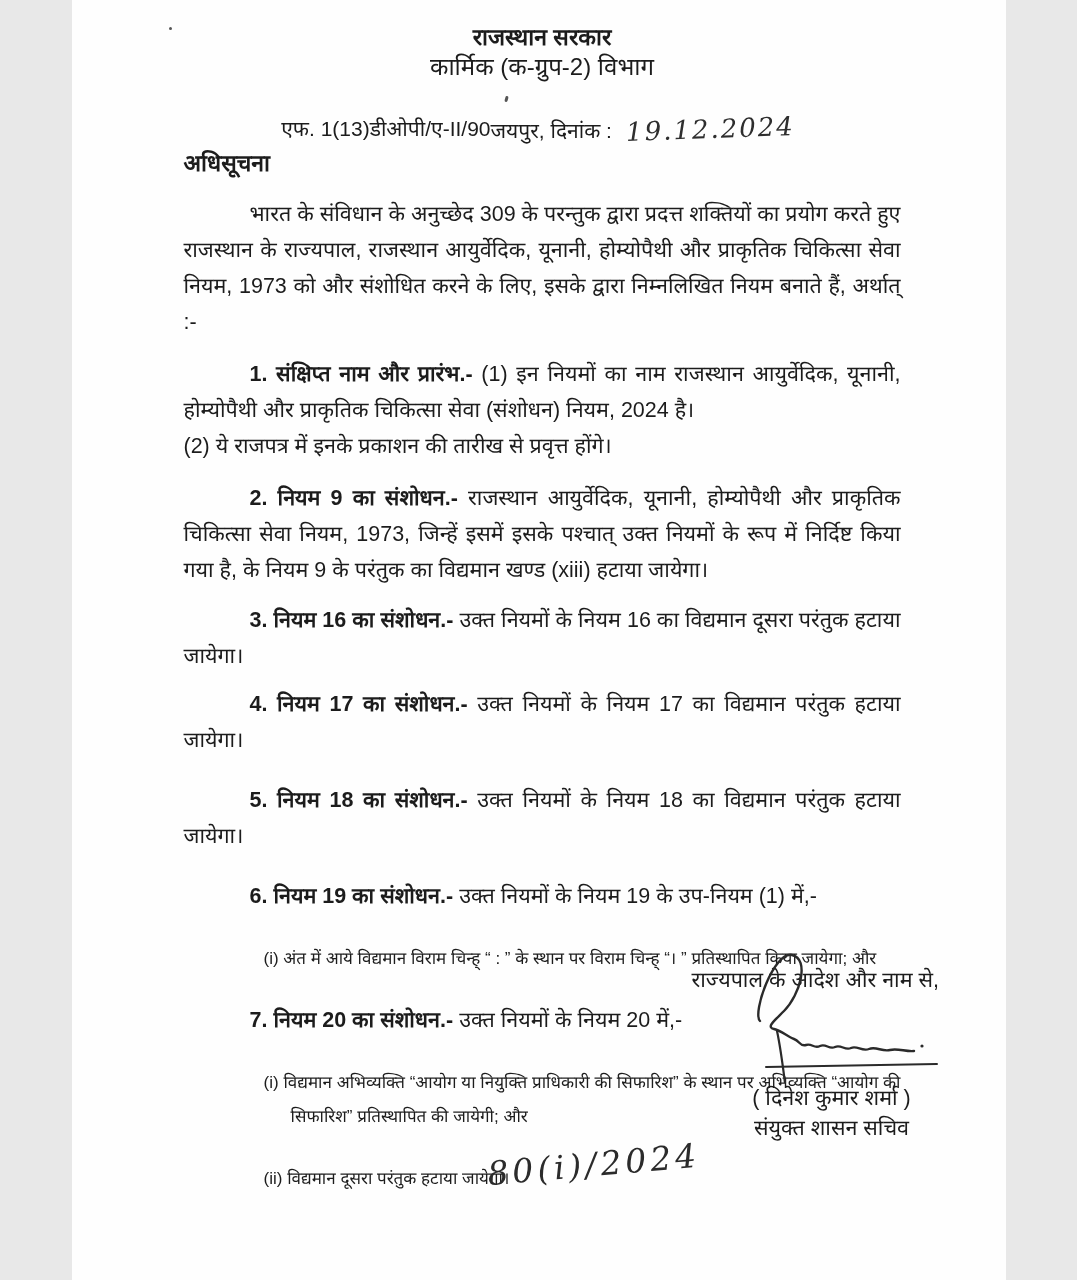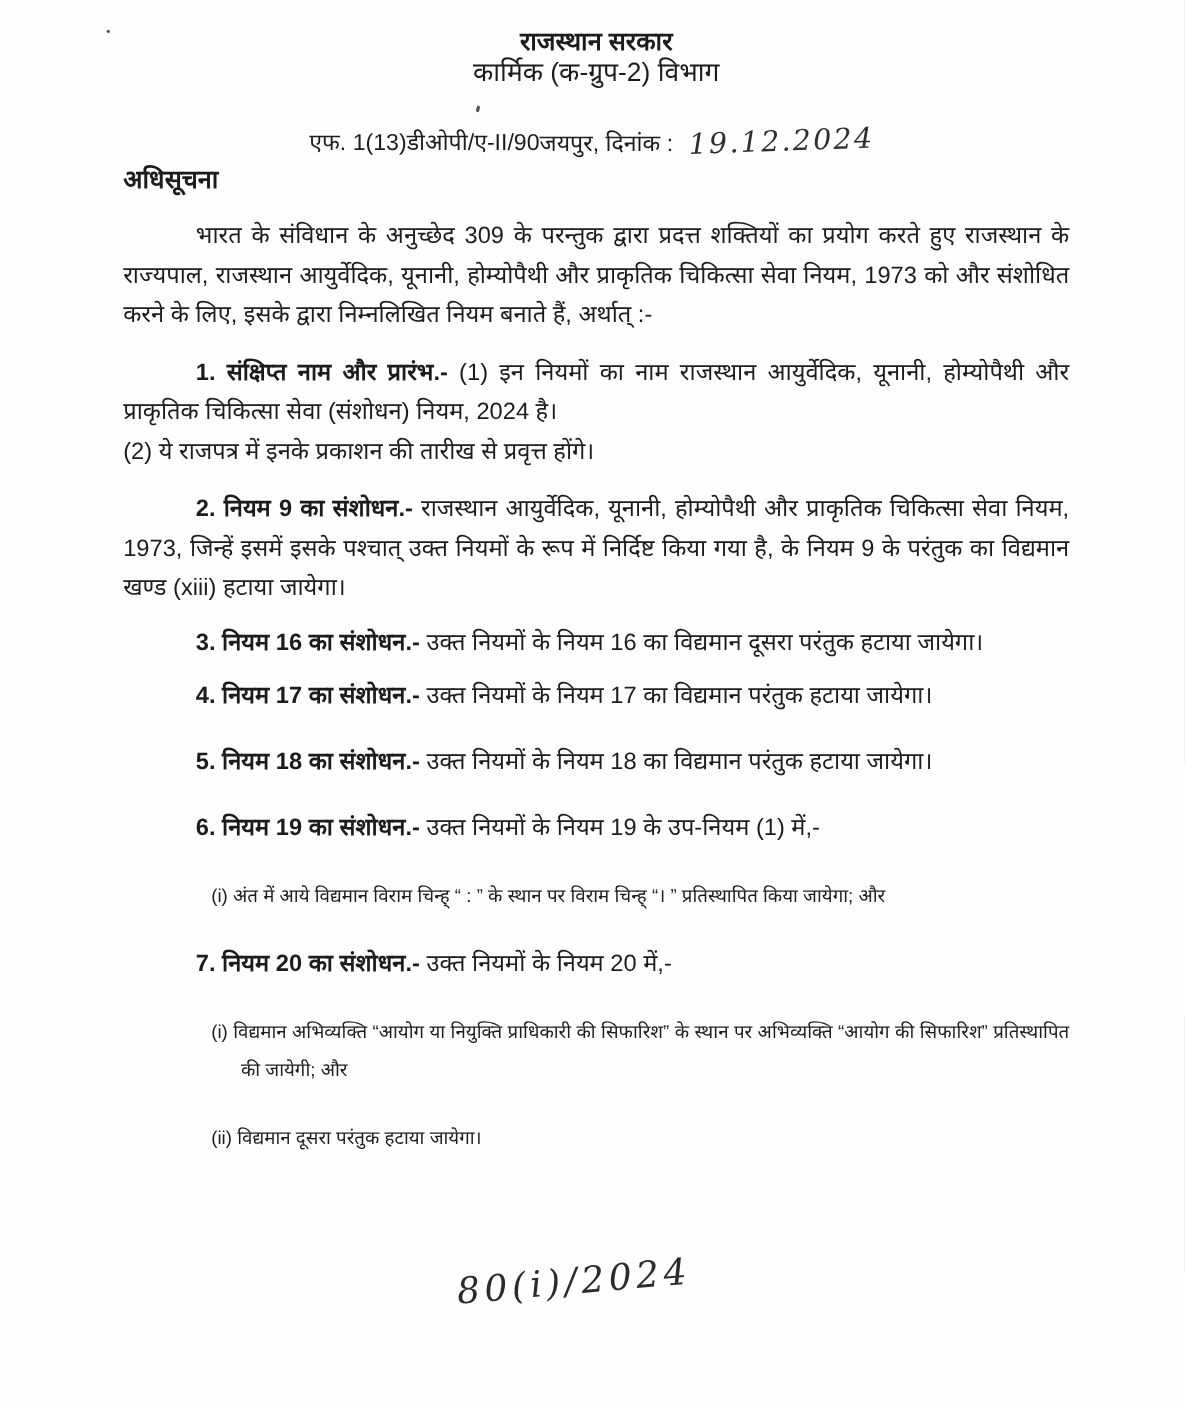--- a/index.html
+++ b/index.html
@@ -1,18 +1,18 @@
 <!DOCTYPE html>
 <html lang="hi"><head>
 <meta charset="utf-8">
 <style>
   html,body{margin:0;padding:0;background:#e8e8e8;}
   .page{
     position:relative;
-    width:1077px;height:1280px;
+    width:934px;height:1280px;
     margin:0 auto;
     background:#fefefe;
     font-family:"Liberation Sans","DejaVu Sans",sans-serif;
     color:#1c1c1c;
     overflow:hidden;
     box-sizing:border-box;
   }
   .content{
     position:absolute;
     left:112px;right:105px;top:22px;
@@ -121,16 +121,27 @@
 
     <div class="para sub"><span>(i)</span> <span>अंत में आये विद्यमान विराम चिन्ह् “ : ” के स्थान पर विराम चिन्ह् “। ” प्रतिस्थापित किया जायेगा; और</span></div>
 
     <p class="para indent clause" style="margin-top:26px;"><span class="bold">7. नियम 20 का संशोधन.-</span> <span>उक्त नियमों के नियम 20 में,-</span></p>
 
     <div class="para sub"><span>(i)</span> <span>विद्यमान अभिव्यक्ति “आयोग या नियुक्ति प्राधिकारी की सिफारिश” के स्थान पर अभिव्यक्ति “आयोग की सिफारिश” प्रतिस्थापित की जायेगी; और</span></div>
     <div class="para sub"><span>(ii)</span> <span>विद्यमान दूसरा परंतुक हटाया जायेगा।</span></div>
 
   </div>
 
+  <div class="sig-block">
+    <div class="sig-order">राज्यपाल के आदेश और नाम से,</div>
+    <svg class="sig-svg" viewBox="0 0 250 150">
+      <path d="M 38 88 C 30 80, 52 18, 70 22 C 88 26, 78 62, 62 78 C 52 88, 44 94, 52 96 C 60 98, 66 104, 72 106 C 78 108, 78 114, 84 112 C 90 110, 92 116, 98 113 C 104 110, 107 117, 113 114 C 119 111, 123 118, 129 115 C 135 112, 140 119, 147 116 C 154 113, 160 119, 168 117 C 176 115, 184 119, 192 118" fill="none" stroke="#2a2a2a" stroke-width="2.4" stroke-linecap="round"></path>
+      <path d="M 55 98 C 58 112, 60 126, 63 150 L 66 176" fill="none" stroke="#2a2a2a" stroke-width="2.2" stroke-linecap="round"></path>
+      <path d="M 44 134 L 215 131" fill="none" stroke="#2a2a2a" stroke-width="2" stroke-linecap="round"></path>
+      <circle cx="200" cy="113" r="1.6" fill="#2a2a2a"></circle>
+    </svg>
+    <div class="sig-name">( दिनेश कुमार शर्मा )</div>
+    <div class="sig-desig">संयुक्त शासन सचिव</div>
+  </div>
 
   <div class="footer-note">80(i)/2024</div>
 
 </div>
 
 </body></html>

